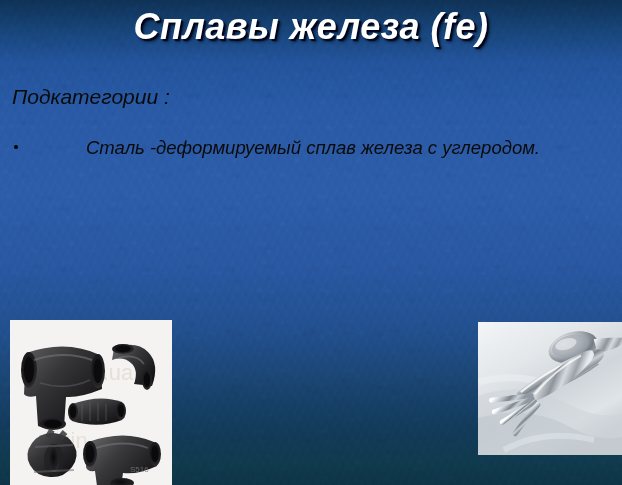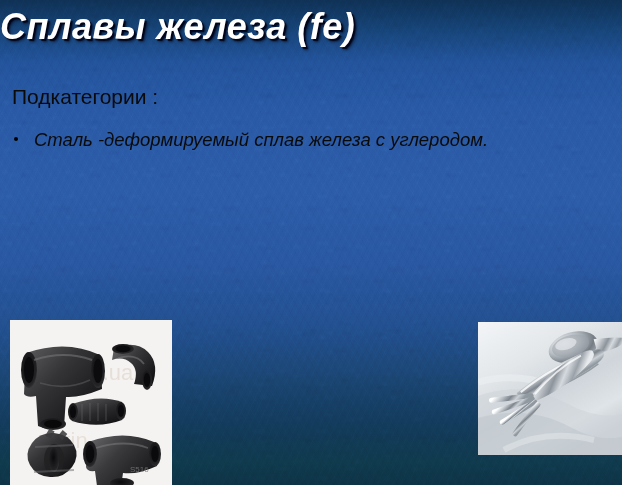--- a/index.html
+++ b/index.html
@@ -66,46 +66,49 @@
                      77px 57px, 61px 43px, 73px 51px, 65px 45px, 79px 55px;
     mix-blend-mode: overlay;
   }
 
   
   #title {
     position: absolute;
     left: 0;
     top: 6px;
     width: 622px;
+    text-align: center;
     font-size: 36px;
     font-weight: bold;
     font-style: italic;
     color: #ffffff;
     letter-spacing: .5px;
     text-shadow: 2px 2px 1px rgba(0,0,20,.85), 3px 3px 3px rgba(0,0,15,.55);
     white-space: nowrap;
   }
 
   
   #subhead {
     position: absolute;
     left: 12px;
     top: 85px;
     font-size: 21px;
+    font-style: italic;
     color: #0a0a0a;
     white-space: nowrap;
   }
   #bullets {
     position: absolute;
     left: 12px;
-    top: 128px;
+    top: 136px;
     width: 580px;
     margin: 0;
     padding: 0;
     list-style: none;
+    text-align: center;
   }
   #bullets li {
     position: relative;
     padding-left: 22px;
     margin-bottom: 8px;
     font-size: 18.5px;
     font-style: italic;
     color: #0a0a0a;
     line-height: 1.30;
   }

